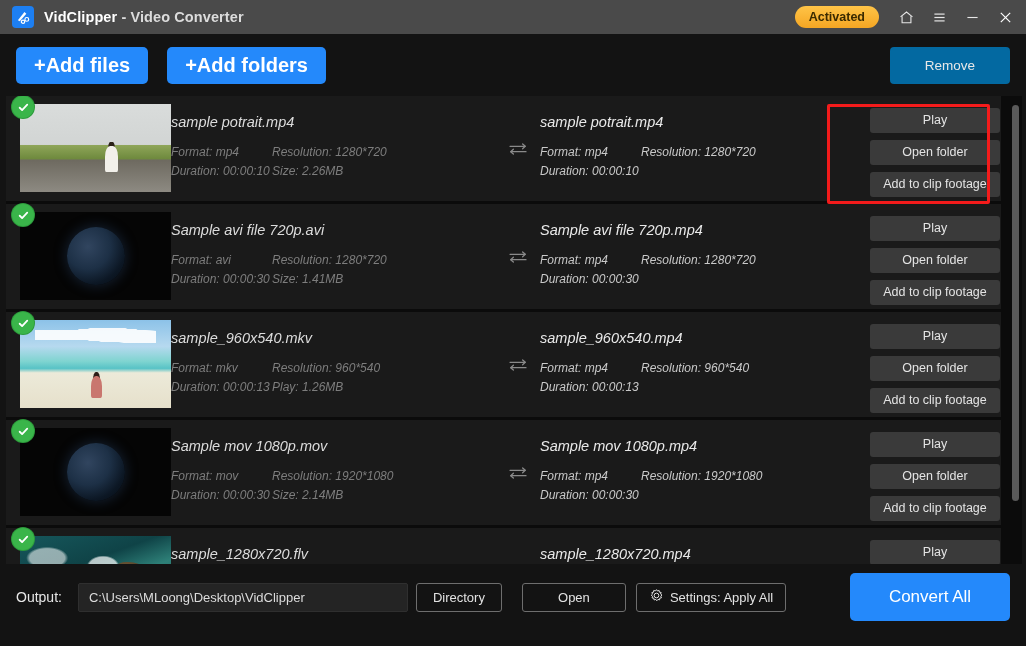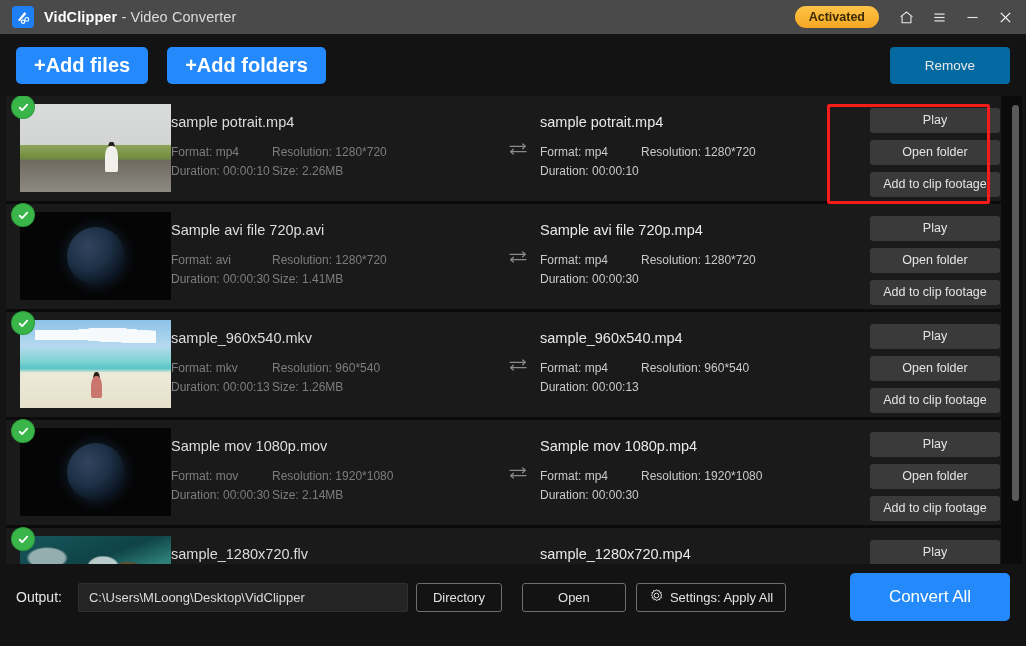--- a/index.html
+++ b/index.html
@@ -20,21 +20,21 @@
     display:flex; align-items:center; padding:0 6px 0 12px;
   }
   .logo {
     width:22px; height:22px; border-radius:4px;
     background:#1d7ff2; position:relative; flex:0 0 auto;
     display:flex; align-items:center; justify-content:center;
   }
   .logo svg { display:block; }
   .title-text { margin-left:10px; font-size:14.5px; letter-spacing:.1px; }
   .title-text b { font-weight:bold; color:#ffffff; }
-  .title-text span { color:#dcdcdc; font-weight:normal; }
+  .title-text span { color:#dcdcdc; font-weight:bold; }
   .tb-right { margin-left:auto; display:flex; align-items:center; gap:3px; }
   .activated {
     background:linear-gradient(180deg,#ffc447 0%,#f5a623 100%);
     color:#3a2a00; font-size:12.5px; font-weight:bold;
     padding:4px 14px; border-radius:11px; margin-right:9px;
     white-space:nowrap;
   }
   .tb-icon {
     width:30px; height:28px; display:flex; align-items:center; justify-content:center;
     color:#e6e6e6;
@@ -114,21 +114,21 @@
     background:radial-gradient(ellipse at 30% 60%, rgba(255,255,255,.85) 0 16%, transparent 18%),
                radial-gradient(ellipse at 55% 35%, rgba(255,255,255,.7) 0 12%, transparent 14%),
                radial-gradient(ellipse at 18% 25%, rgba(255,255,255,.55) 0 10%, transparent 12%);
   }
   .art.ocean:after{
     content:""; position:absolute; right:12%; top:30%; width:46px; height:44px;
     background:radial-gradient(ellipse at 40% 40%, #6b5434 0 40%, #3d2f1d 70%, #241b10 100%);
     border-radius:45% 55% 50% 40%;
   }
 
-  .meta { flex:0 0 auto; padding-top:18px; }
+  .meta { flex:0 0 auto; padding-top:18px;font-style:italic; }
   .meta.src { width:325px; }
   .meta.dst { width:330px; }
   .fname { font-size:14.5px; color:#e9e9e9; margin-bottom:13px; white-space:nowrap; }
   .meta.src .fname { color:#dcdcdc; }
   .mline { display:flex; font-size:12px; line-height:19px; white-space:nowrap; }
   .meta.src .mline { color:#7d7d7d; }
   .meta.dst .mline { color:#c9c9c9; }
   .mline .c1 { width:101px; flex:0 0 auto; }
   .mline .c2 { flex:0 0 auto; }
   .swapcol {
@@ -360,21 +360,21 @@
     </div>
 
     <div class="meta src">
       <div class="fname">sample_960x540.mkv</div>
       <div class="mline">
         <span class="c1">Format: mkv</span>
         <span class="c2">Resolution: 960*540</span>
       </div>
       <div class="mline">
         <span class="c1">Duration: 00:00:13</span>
-        <span class="c2">Size: 1.26MB</span>
+        <span class="c2">Play: 1.26MB</span>
       </div>
     </div>
 
     <div class="swapcol">
       <svg width="22" height="16" viewBox="0 0 24 18" fill="none" stroke="#8a8a8a" stroke-width="1.4" stroke-linecap="round" stroke-linejoin="round">
         <path d="M3 6 H20"></path>
               <path d="M17.2 3.3 L20.2 6 L17.2 8.7"></path>
         <path d="M21 12 H4"></path>
               <path d="M6.8 9.3 L3.8 12 L6.8 14.7"></path>
       </svg>

